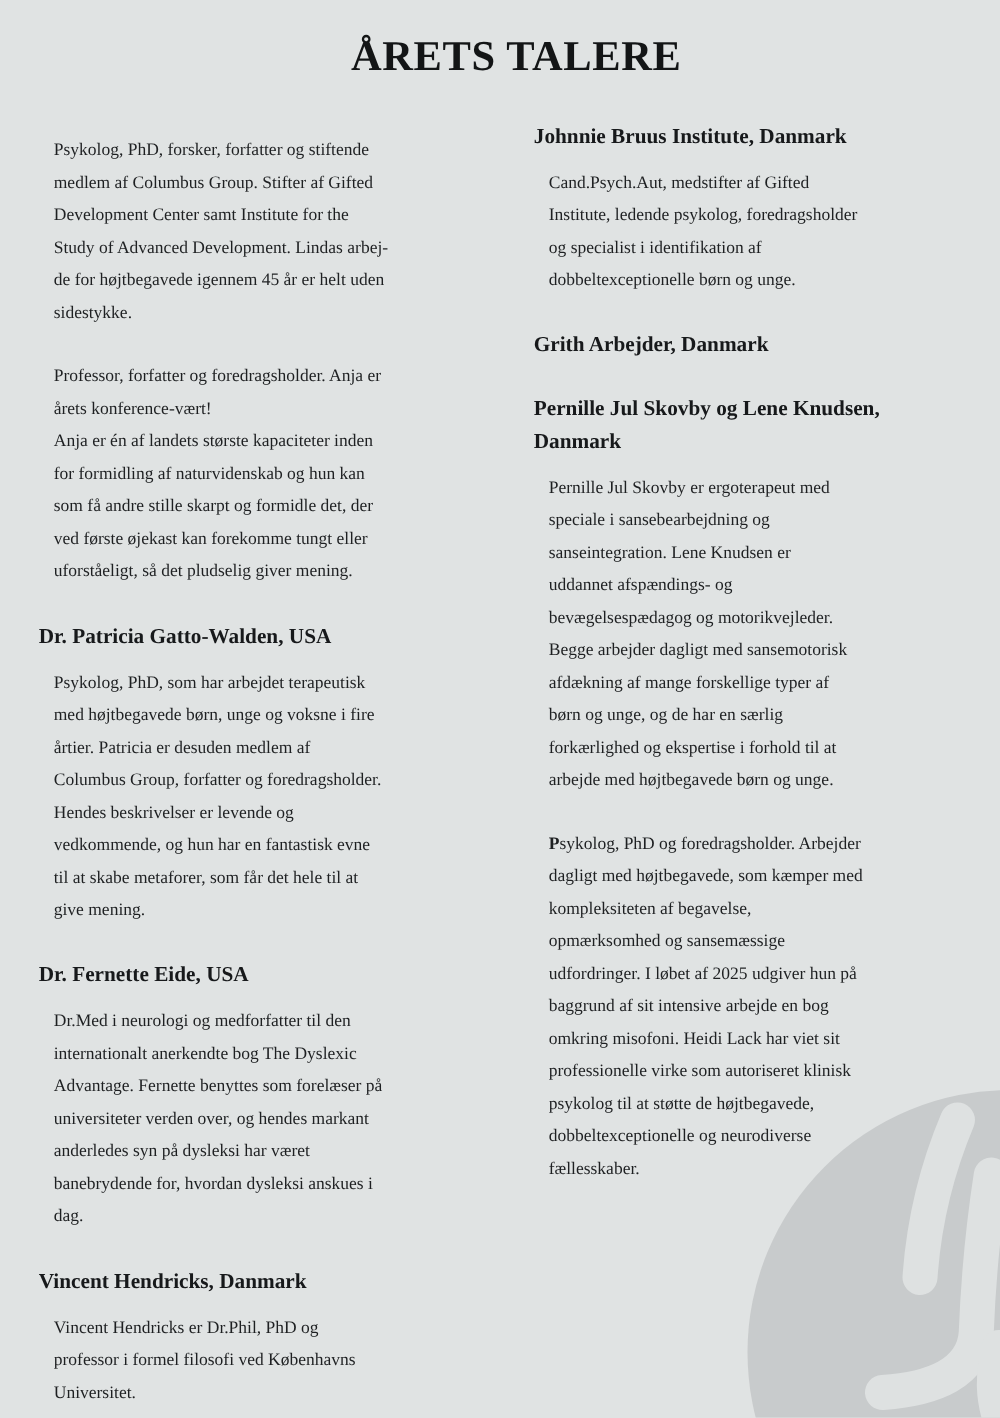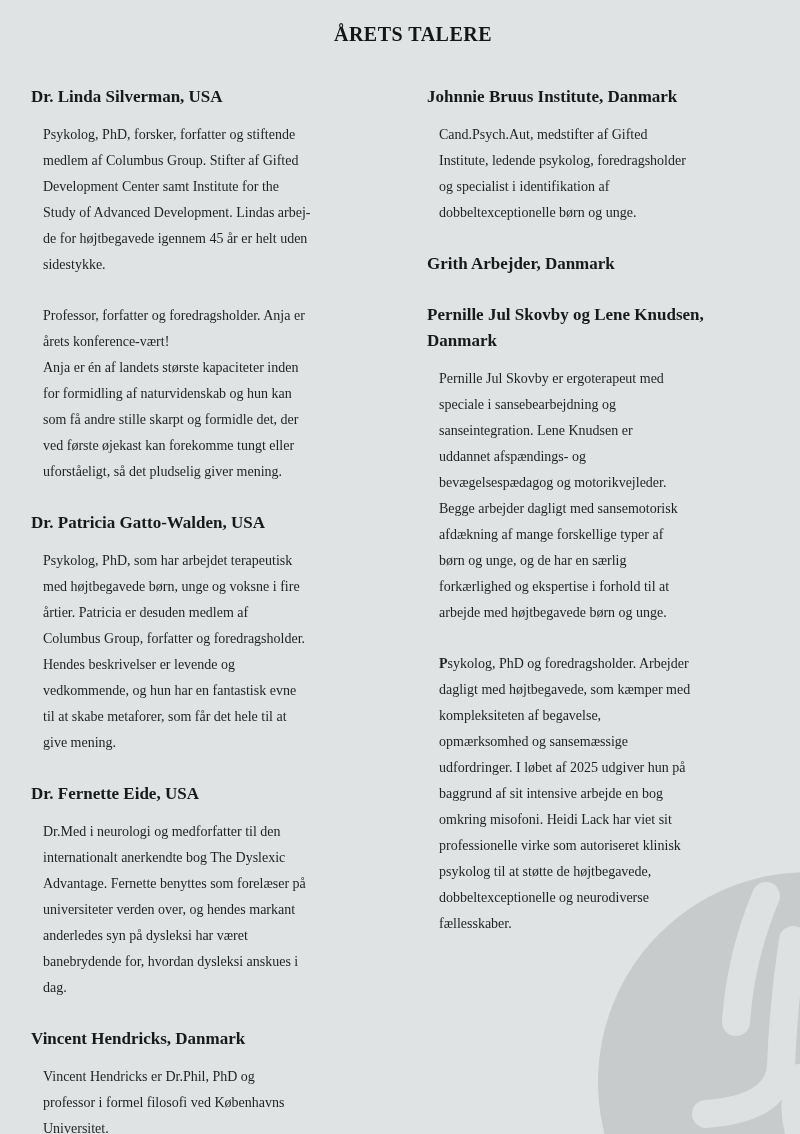--- a/index.html
+++ b/index.html
@@ -25,23 +25,23 @@
   .page {
     position: relative;
     z-index: 1;
     padding: 14px 5px 0 31px;
     box-sizing: border-box;
     width: 800px;
     height: 1134px;
   }
 
   h1.title {
-    margin: 0;
+    margin: 12px;
     text-align: center;
-    font-size: 20px;
+    font-size: 34px;
     line-height: 40px;
     font-weight: 700;
     letter-spacing: 0.5px;
     color: #131516;
   }
 
   .columns {
     display: flex;
     gap: 24px;
     margin-top: 30px;
@@ -86,21 +86,20 @@
 
 <div class="page">
 
   <h1 class="title">ÅRETS TALERE</h1>
 
   <div class="columns">
 
     <div class="col col-left">
 
       <section class="speaker">
-        <h2>Dr. Linda Silverman, USA</h2>
         <p>Psykolog, PhD, forsker, forfatter og stiftende
 medlem af Columbus Group. Stifter af Gifted
 Development Center samt Institute for the
 Study of Advanced Development. Lindas arbej-
 de for højtbegavede igennem 45 år er helt uden
 sidestykke.</p>
       </section>
 
       <section class="speaker">
         <p>Professor, forfatter og foredragsholder. Anja er

